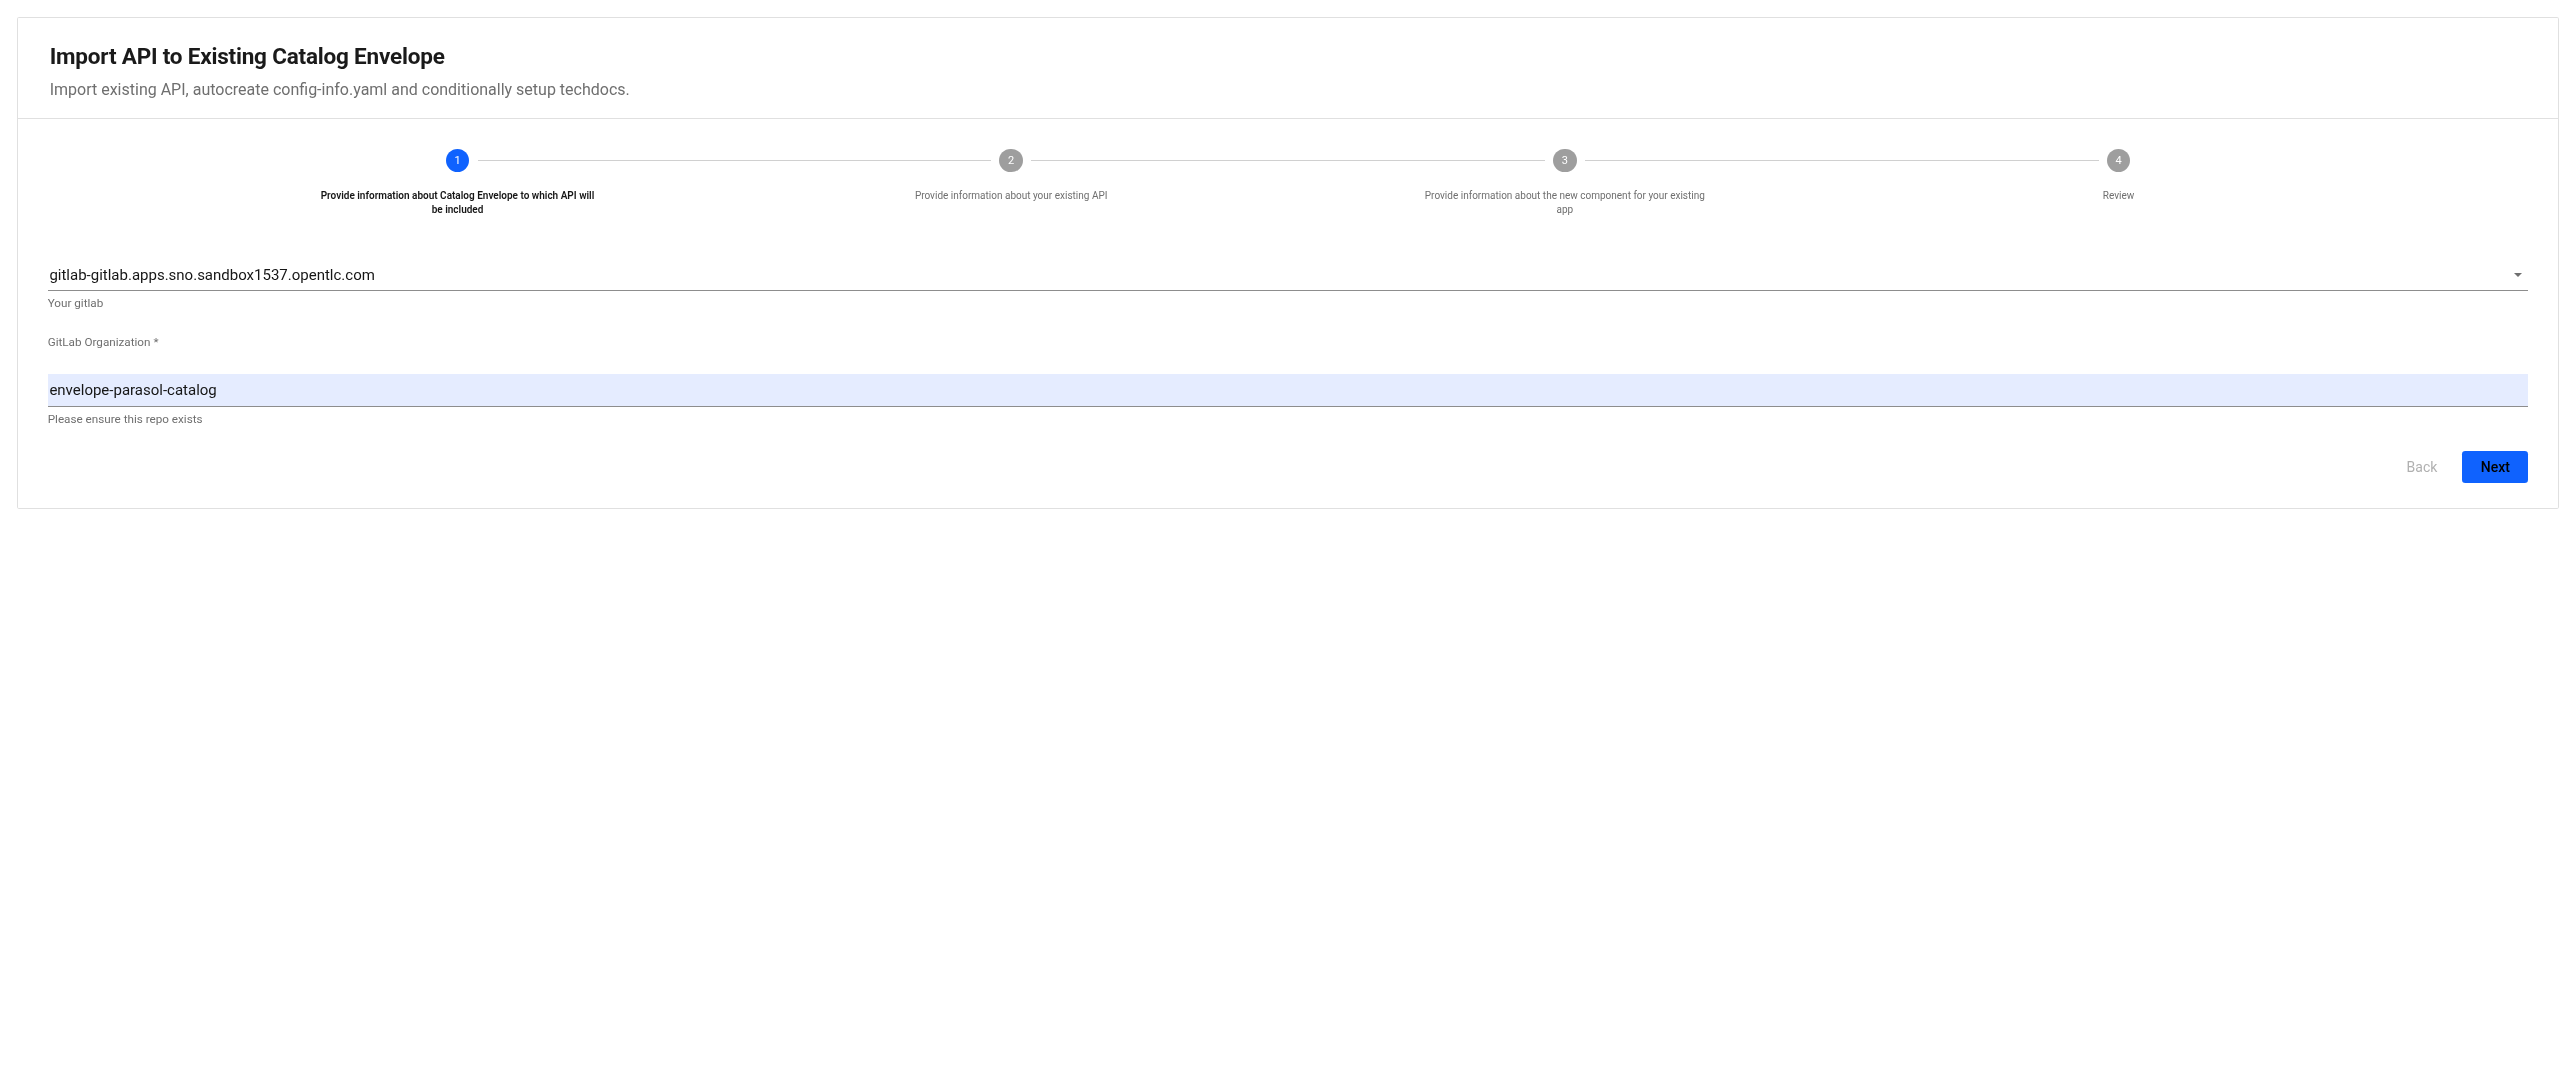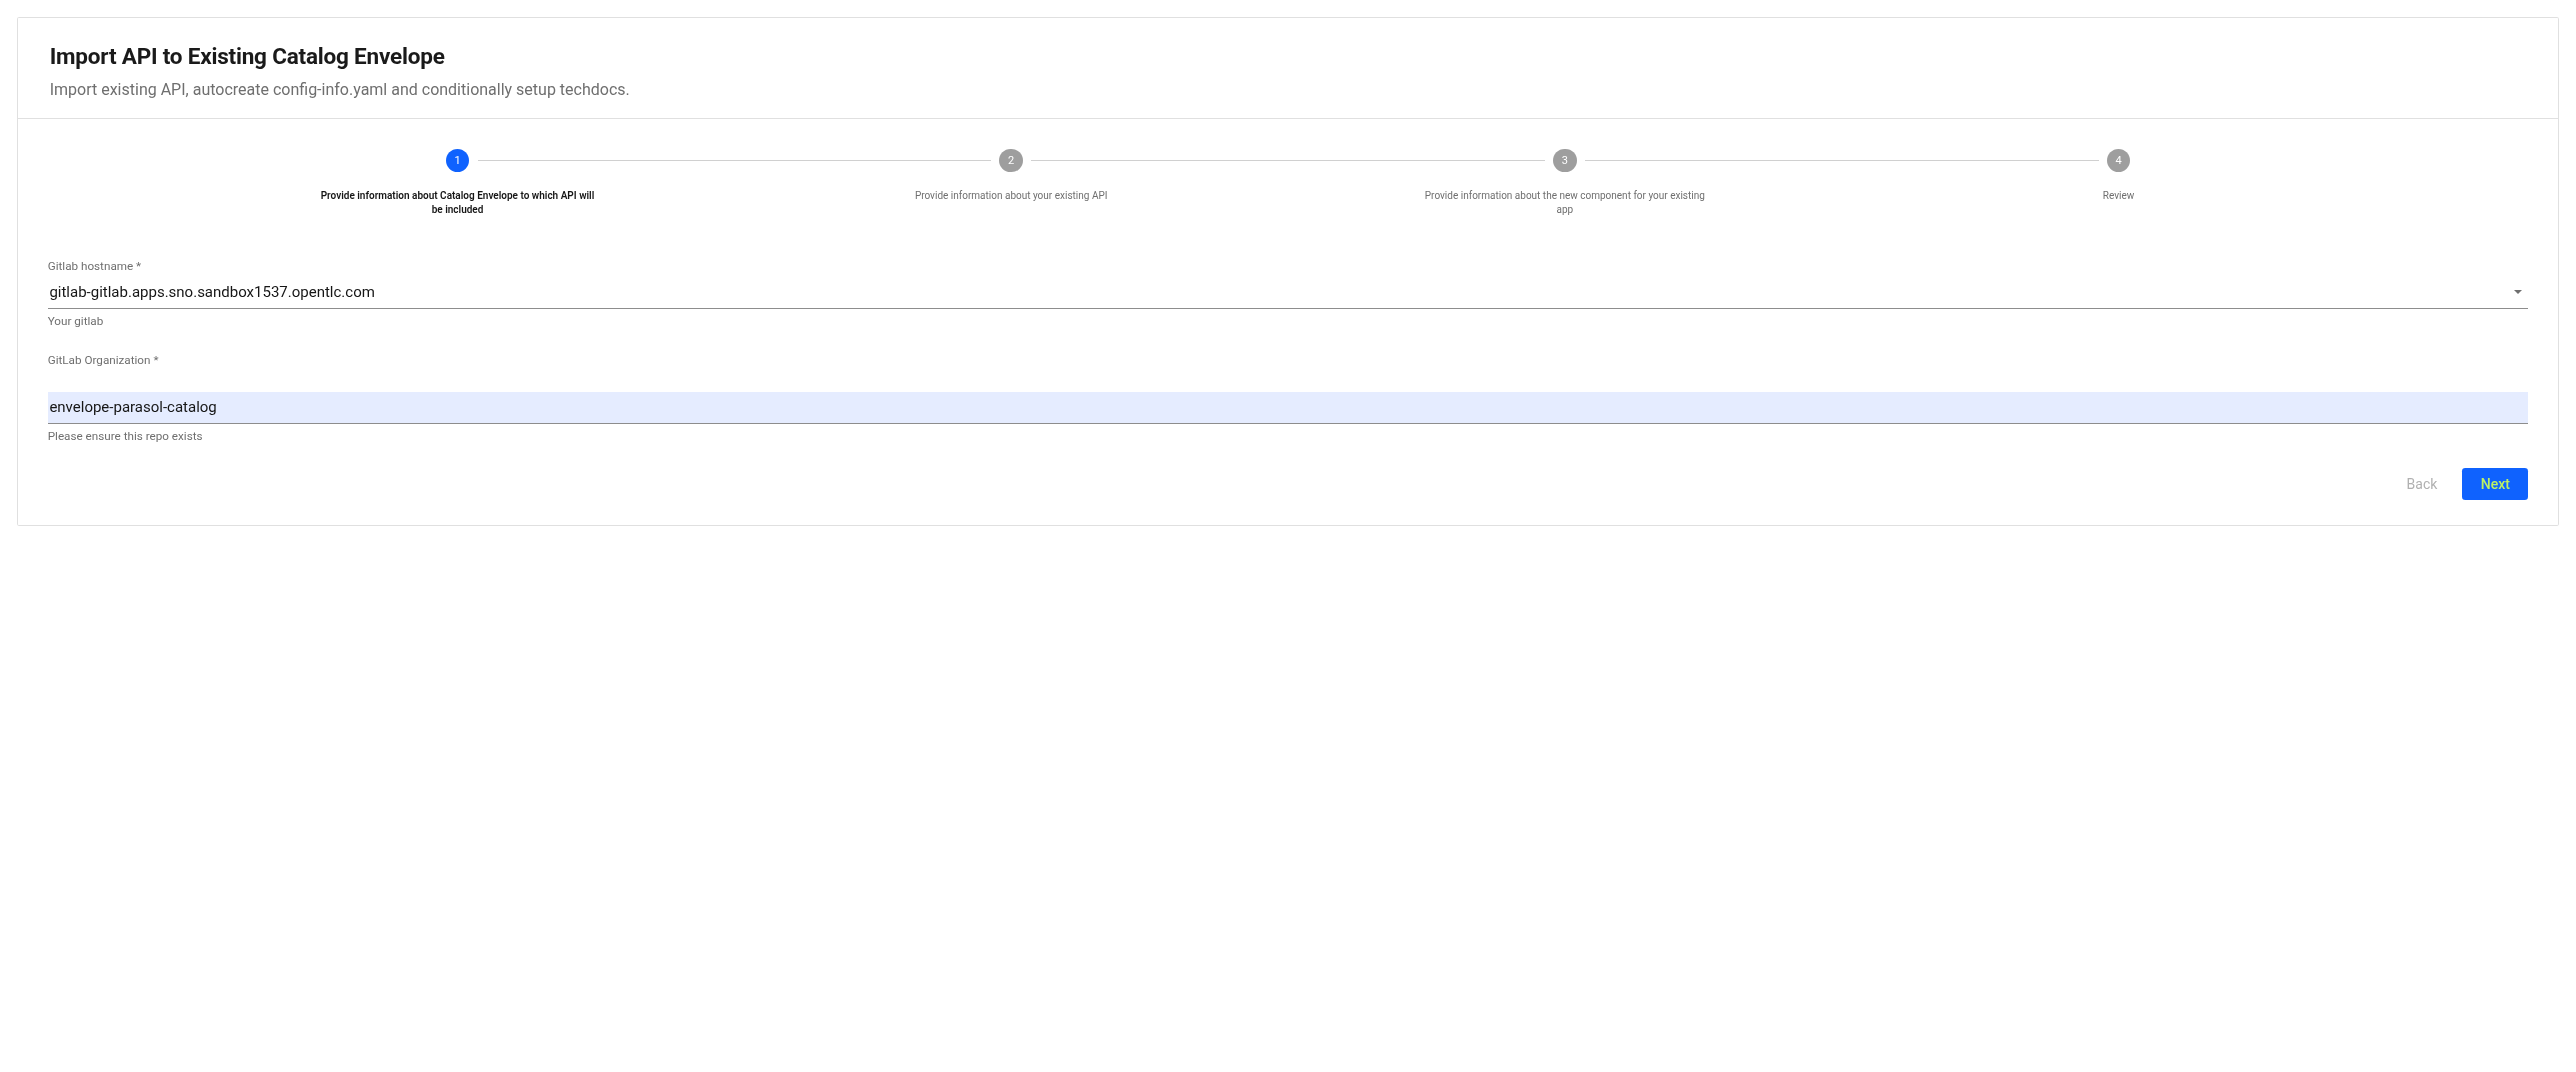--- a/index.html
+++ b/index.html
@@ -149,21 +149,21 @@
     border: none;
     cursor: pointer;
     font-family: inherit;
   }
   .btn-text {
     background: transparent;
     color: #b0b0b0;
   }
   .btn-primary {
     background: #0f62fe;
-    color: #bef264;
+    color: #000000;
     font-weight: 500;
   }
 </style>
 </head>
 <body>
 
 <div class="page">
   <div class="card">
 
     <div class="card-header">
@@ -202,21 +202,20 @@
           <div class="step-top">
             <div class="step-line"></div>
             <div class="step-circle inactive">4</div>
             <div class="step-line hidden"></div>
           </div>
           <div class="step-label">Review</div>
         </div>
       </div>
 
       <div class="form-group">
-        <label class="form-label">Gitlab hostname *</label>
         <div class="input-row">
           <input class="form-input" type="text" value="gitlab-gitlab.apps.sno.sandbox1537.opentlc.com" style="">
           <span class="dropdown-caret"></span>
         </div>
         <div class="form-help">Your gitlab</div>
       </div>
 
       <div class="form-group">
         <label class="form-label">GitLab Organization *</label>
       </div>

